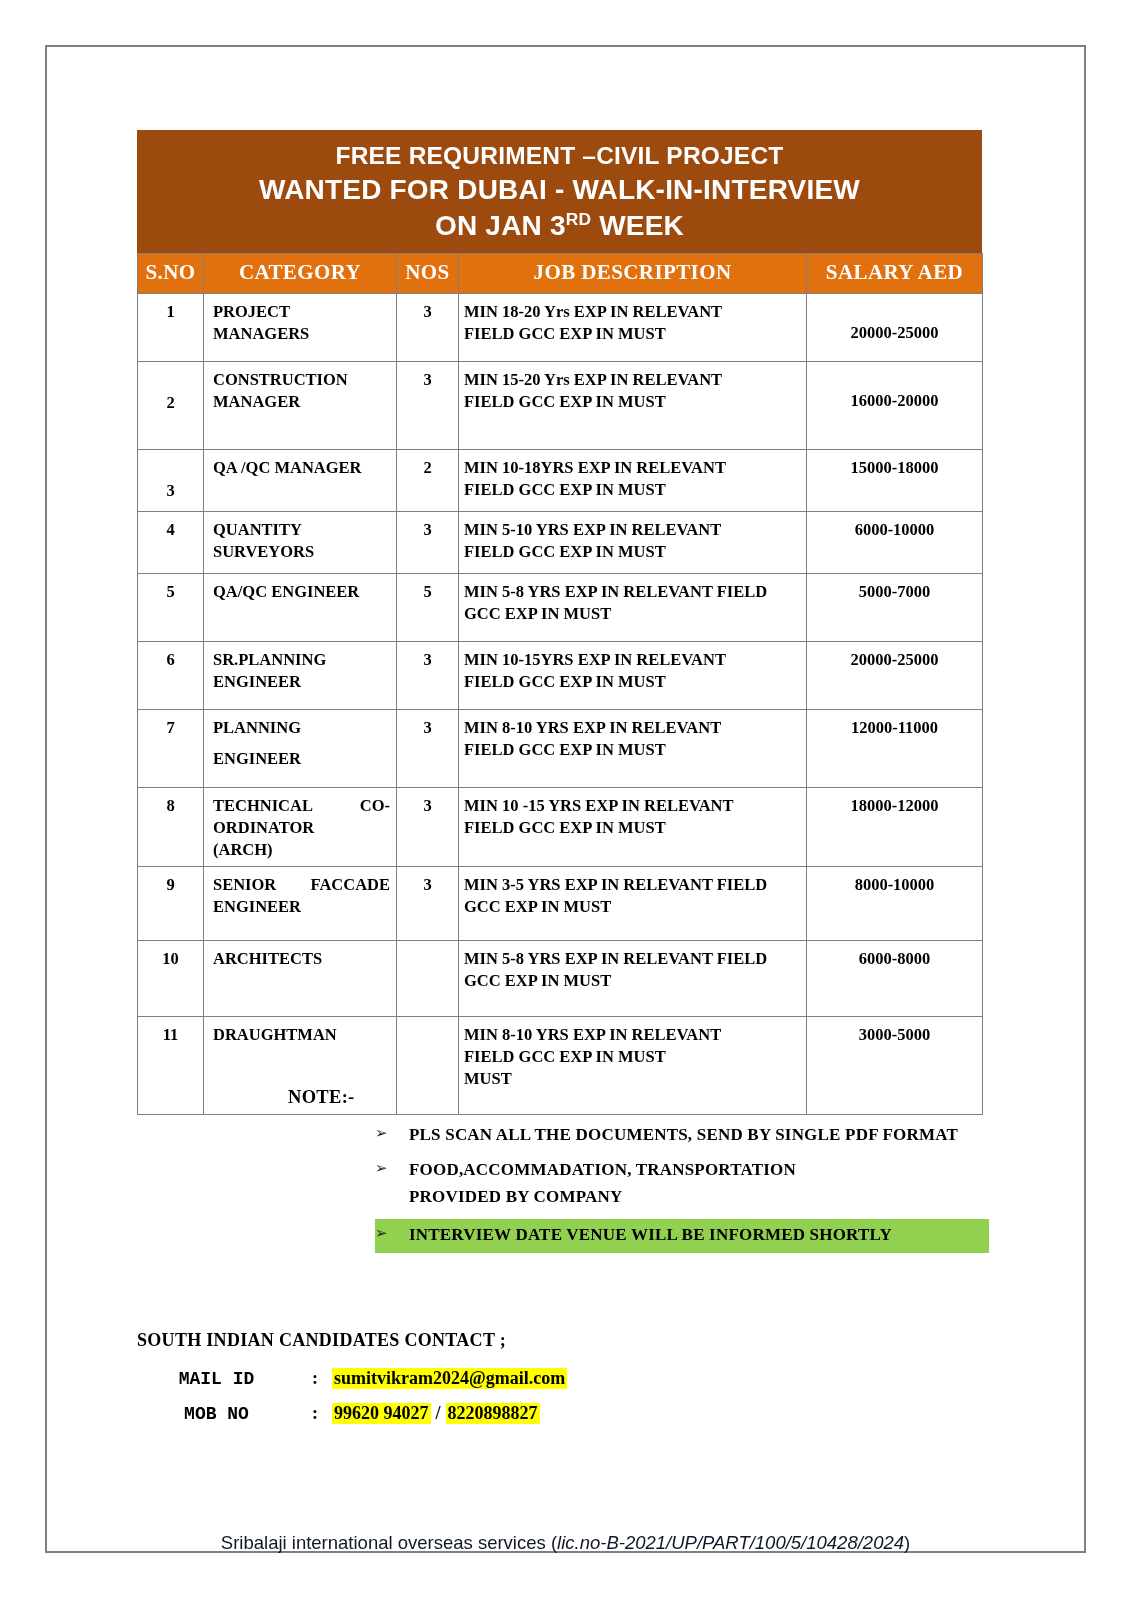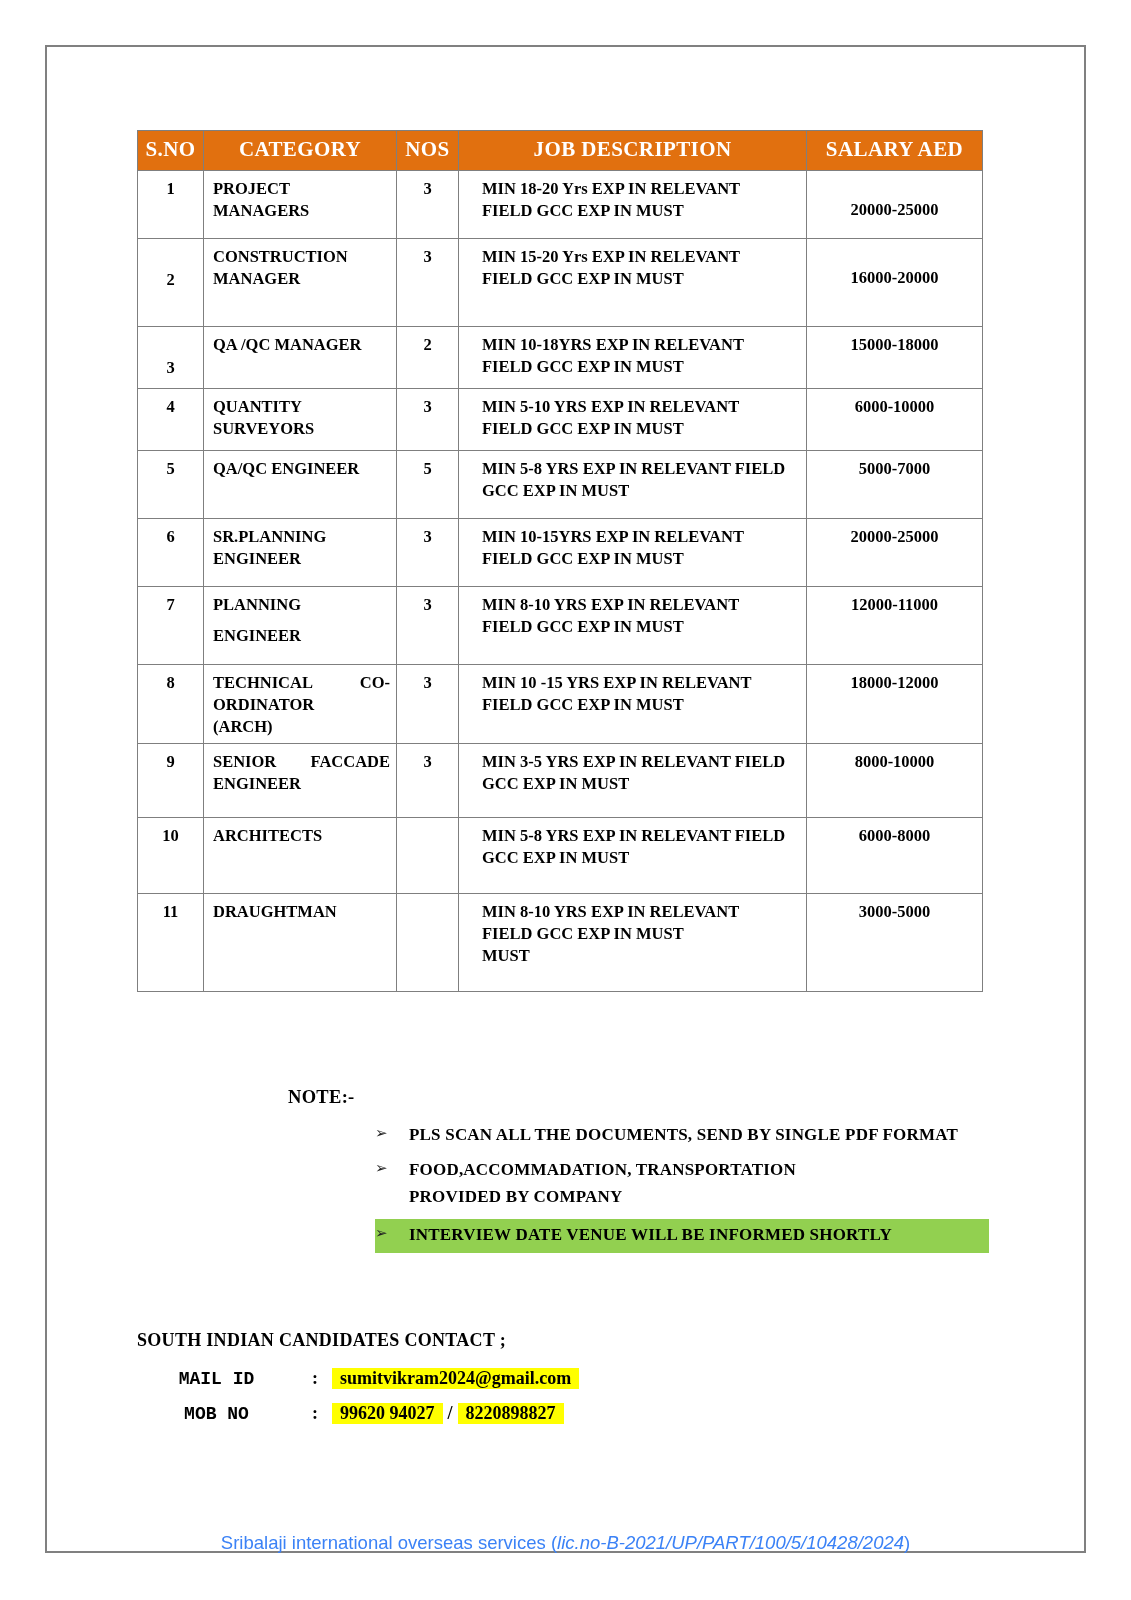--- a/index.html
+++ b/index.html
@@ -84,21 +84,21 @@
     font-weight: bold;
     font-size: 16.5px;
     color: #000000;
     line-height: 1.32;
     padding: 7px 6px 6px 6px;
   }
   td.sno  { text-align: center; }
   td.nos  { text-align: center; }
   td.sal  { text-align: center; }
   td.cat  { text-align: left; padding-left: 9px; margin-top: 24px; }
-  td.desc { text-align: left; padding-left: 23px; }
+  td.desc { text-align: left; padding-left: 5px; }
 
   
   td.cat.spread {
     text-align: justify;
     text-align-last: justify;
   }
   td.cat.spread .spread-line { display: block; }
 
   td .ln { display: block; }
   td .gap { display: block; height: 9px; }
@@ -179,43 +179,48 @@
     text-align: center;
     padding-right: 16px;
     font-family: Liberation Mono, monospace;
   }
   .contact-colon {
     width: 20px;
     flex: 0 0 20px;
   }
   .hl-yellow {
     background: #ffff00;
-    padding: 0 8px;
+    padding: 0 2px;
   }
   .mob-sep { padding: 0 5px; }
 
   
   #footer {
     position: absolute;
     left: 0; right: 0;
     top: 1485px;
     text-align: center;
     font-family: "Liberation Sans", sans-serif;
     font-size: 18.5px;
-    color: #3b82f6;
+    color: #0f172a;
   }
   #footer .lic { font-style: italic; }
 </style>
 </head>
 <body>
 
 <div id="page-sheet">
 
   <div id="poster">
 
+    <div class="title-banner">
+      <div class="title-line tl-1">FREE REQURIMENT –CIVIL PROJECT</div>
+      <div class="title-line tl-2">WANTED FOR DUBAI  -  WALK-IN-INTERVIEW</div>
+      <div class="title-line tl-3"><span>ON JAN 3</span><sup>RD</sup><span> WEEK</span></div>
+    </div>
 
     <table class="job-table">
       <colgroup>
         <col class="c-sno">
           <col class="c-cat">
           <col class="c-nos">
           <col class="c-desc">
           <col class="c-sal">
       </colgroup>
       <thead>

